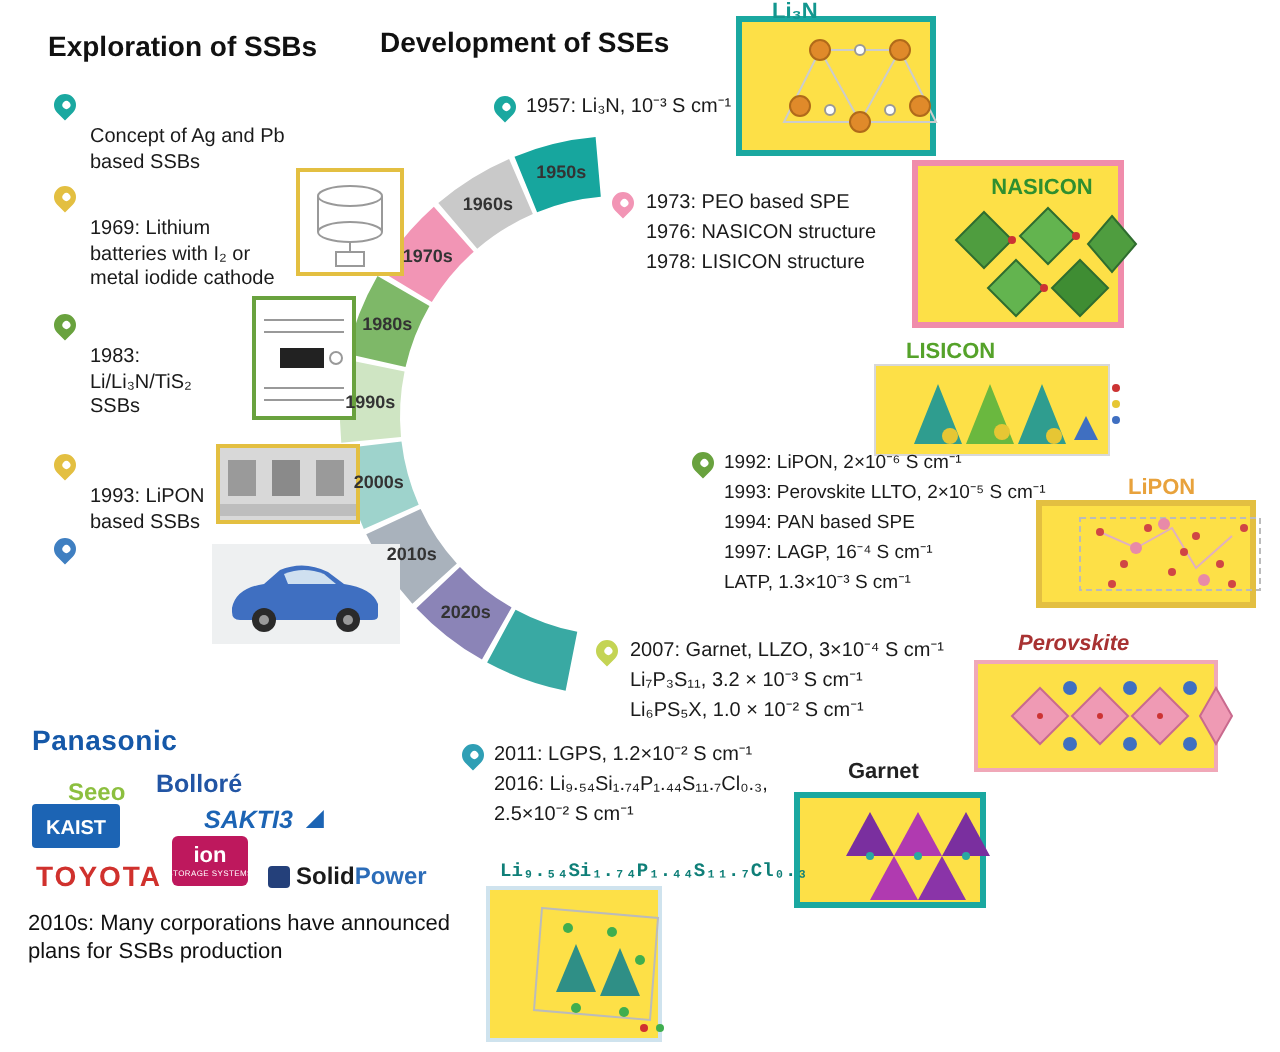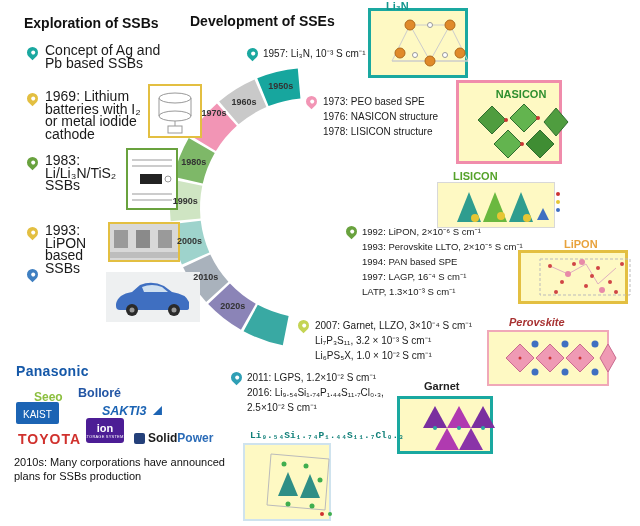--- a/index.html
+++ b/index.html
@@ -6,25 +6,25 @@
   html,body { background:#fff; }
   #page { position:relative; width:640px; height:526px; background:#ffffff;
           font-family:"Liberation Sans", sans-serif; overflow:hidden; }
   .abs { position:absolute; }
   #timeline-arc { position:absolute; left:0; top:0; z-index:0; }
   .title { font-size:14px; font-weight:bold; color:#111; z-index:3; white-space:nowrap; }
   .pin { position:absolute; width:11px; height:11px; border-radius:50% 50% 50% 0;
          transform:rotate(-45deg); z-index:4; }
   .pin::after { content:""; position:absolute; width:4px; height:4px; background:#fff;
                 border-radius:50%; left:3.5px; top:3.5px; }
-  .mtext { font-size:14px; line-height:12.5px; color:#1a1a1a; z-index:3; }
+  .mtext { font-size:10px; line-height:12.5px; color:#1a1a1a; z-index:3;margin-top:19px; }
   .rgroup { z-index:3; }
   .rline { font-size:10px; line-height:15px; color:#1a1a1a; white-space:nowrap; }
   .rgroup.tight .rline { font-size:9.5px; }
-  .sbox { position:absolute; background:#fef9c3; border:2px solid #ccc; z-index:2;
+  .sbox { position:absolute; background:#fde047; border:2px solid #ccc; z-index:2;
           display:flex; flex-direction:column; align-items:center; justify-content:center;padding-left:24px; }
   .sbox svg { display:block; }
   .slabel { position:absolute; font-size:11px; font-weight:bold; white-space:nowrap; z-index:3;margin-left:12px; }
   .slabel-in { font-size:11px; font-weight:bold; white-space:nowrap; }
   .imgbox { position:absolute; background:#fff; z-index:2; }
   .decade-label { position:absolute; transform:translate(-50%,-50%); font-size:9px;
                   font-weight:bold; color:#333; z-index:4; white-space:nowrap; }
   .company { z-index:3; white-space:nowrap; }
   .footnote { font-size:11px; line-height:14px; color:#111; z-index:3; }
 </style>
@@ -250,42 +250,42 @@
   <div class="abs company" style="left:16px;top:362px">
     <span style="font-size: 14px; font-weight: bold; letter-spacing: 0.3px; color: rgb(21, 88, 168);">Panasonic</span>
   </div>
   <div class="abs company" style="left:34px;top:387px">
     <span style="font-size: 12px; font-weight: bold; color: rgb(140, 191, 63);">Seeo</span>
   </div>
   <div class="abs company" style="left:78px;top:383px">
     <span style="font-size: 12.5px; font-weight: bold; color: rgb(34, 85, 164);">Bolloré</span>
   </div>
   <div class="abs company" style="left: 16px; top: 402px; padding: 2px 7px; border-radius: 2px; background: rgb(28, 100, 180);">
-    <span style="font-size: 10px; font-weight: normal; color: rgb(255, 255, 255);">KAIST</span>
+    <span style="font-size: 10px; font-weight: bold; color: rgb(255, 255, 255);">KAIST</span>
   </div>
   <div class="abs company" style="left:102px;top:401px">
     <span style="font-size: 12.5px; font-weight: bold; font-style: italic; color: rgb(28, 100, 180);">SAKTI3</span>
     <span style="display:inline-block;width:9px;height:9px;margin-left:2px;background:#1c64b4;clip-path:polygon(0 100%,100% 0,100% 100%)"></span>
   </div>
-  <div class="abs company" style="left: 86px; top: 418px; width: 38px; height: 25px; border-radius: 3px; display: flex; flex-direction: column; align-items: center; justify-content: center; background: #4c1d95;">
+  <div class="abs company" style="left: 86px; top: 418px; width: 38px; height: 25px; border-radius: 3px; display: flex; flex-direction: column; align-items: center; justify-content: center; background: #be185d;">
     <span style="font-size: 11px; font-weight: bold; line-height: 11px; color: rgb(255, 255, 255);">ion</span>
     <span style="font-size: 4px; letter-spacing: 0.2px; text-transform: uppercase; color: rgb(255, 255, 255);">storage systems</span>
   </div>
   <div class="abs company" style="left:18px;top:430px">
     <span style="font-size: 14px; font-weight: bold; letter-spacing: 1px; color: rgb(208, 49, 45);">TOYOTA</span>
   </div>
   <div class="abs company" style="left:134px;top:431px;display:flex;align-items:center;gap:3px">
     <span style="display: inline-block; width: 11px; height: 11px; border-radius: 2px; background: rgb(36, 64, 122);"></span>
     <span style="font-size: 12px; font-weight: bold; color: rgb(26, 26, 26);">Solid</span>
     <span style="font-size: 12px; font-weight: bold; margin-left: -3px; color: rgb(43, 108, 184);">Power</span>
   </div>
 
   <div class="abs footnote" style="left:14px;top:455px;width:238px">2010s: Many corporations have announced plans for SSBs production</div>
 
 <span class="decade-label" style="left: 280.678px; top: 86.4878px;">1950s</span>
     <span class="decade-label" style="left: 243.945px; top: 101.879px;">1960s</span>
-    <span class="decade-label" style="left: 213.918px; top: 113px;">1970s</span>
+    <span class="decade-label" style="left: 213.918px; top: 128px;">1970s</span>
     <span class="decade-label" style="left: 193.645px; top: 162.323px;">1980s</span>
     <span class="decade-label" style="left: 185.183px; top: 201.24px;">1990s</span>
     <span class="decade-label" style="left: 189.392px; top: 240.844px;">2000s</span>
     <span class="decade-label" style="left: 205.845px; top: 277.113px;">2010s</span>
     <span class="decade-label" style="left: 232.871px; top: 306.367px;">2020s</span>
   </div>
 
 </body></html>

